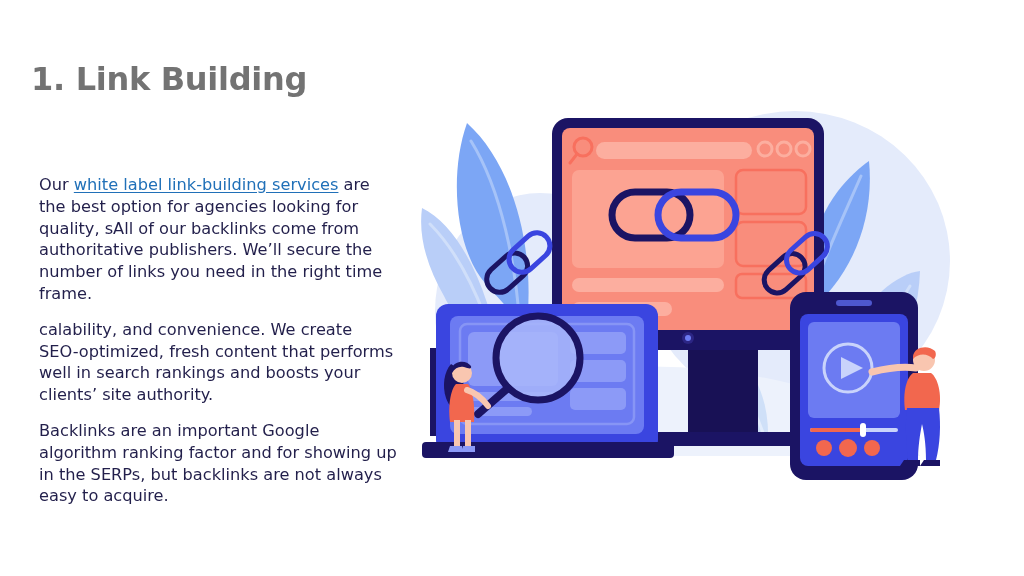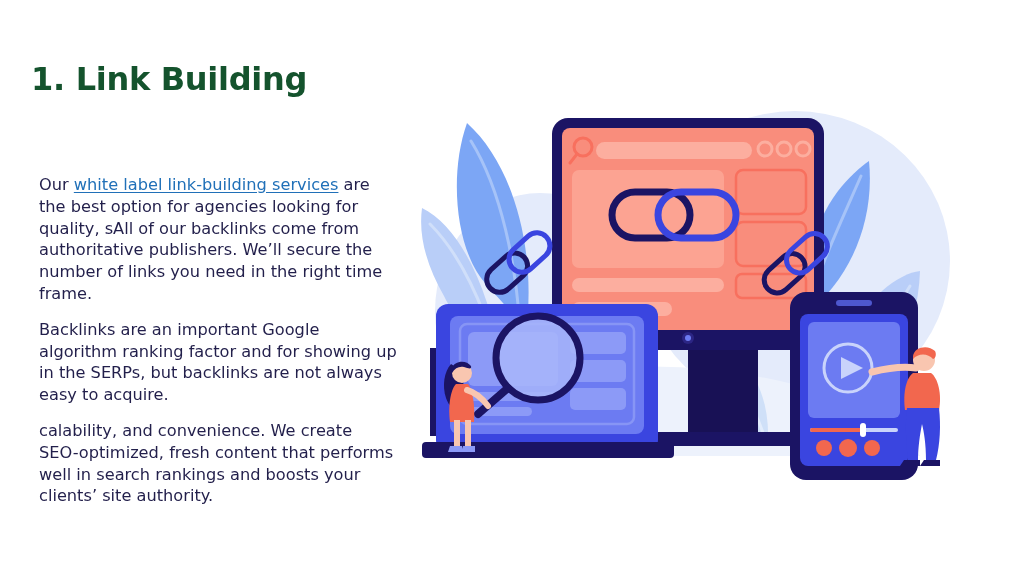--- a/index.html
+++ b/index.html
@@ -25,21 +25,21 @@
   .text-col {
     position: absolute;
     left: 31px;
     top: 62px;
     width: 372px;
   }
   .slide-title {
     font-family: "DejaVu Sans", "Liberation Sans", sans-serif;
     font-size: 32px;
     font-weight: bold;
-    color: #14532d;
+    color: #737373;
     letter-spacing: -0.3px;
     line-height: 1.1;
     margin: 0;
     white-space: nowrap;
   }
 
   .body-copy {
     position: absolute;
     left: 31px;
     top: 174px;
@@ -73,22 +73,22 @@
 <body>
 
 <div class="slide">
 
   <div class="text-col">
     <h1 class="slide-title">1. Link Building</h1>
   </div>
 
   <div class="body-copy">
     <p class="para"><span>Our </span><a class="inline-link" href="#">white label link-building services</a><span> are the best option for agencies looking for quality, sAll of our backlinks come from authoritative publishers. We’ll secure the number of links you need in the right time frame.</span></p>
+    <p class="para">calability, and convenience. We create SEO-optimized, fresh content that performs well in search rankings and boosts your clients’ site authority.</p>
     <p class="para">Backlinks are an important Google algorithm ranking factor and for showing up in the SERPs, but backlinks are not always easy to acquire.</p>
-    <p class="para">calability, and convenience. We create SEO-optimized, fresh content that performs well in search rankings and boosts your clients’ site authority.</p>
   </div>
 
   <div class="art">
     <svg viewBox="0 0 570 400" xmlns="http://www.w3.org/2000/svg" aria-hidden="true">
 
       <g>
         <ellipse cx="375" cy="165" rx="155" ry="150" fill="#E4EBFB"></ellipse>
         <ellipse cx="120" cy="215" rx="105" ry="118" fill="#E4EBFB"></ellipse>
         <path d="M70 300 Q200 250 360 285 Q470 310 500 360 L60 360 Z" fill="#EDF2FC"></path>
       </g>

